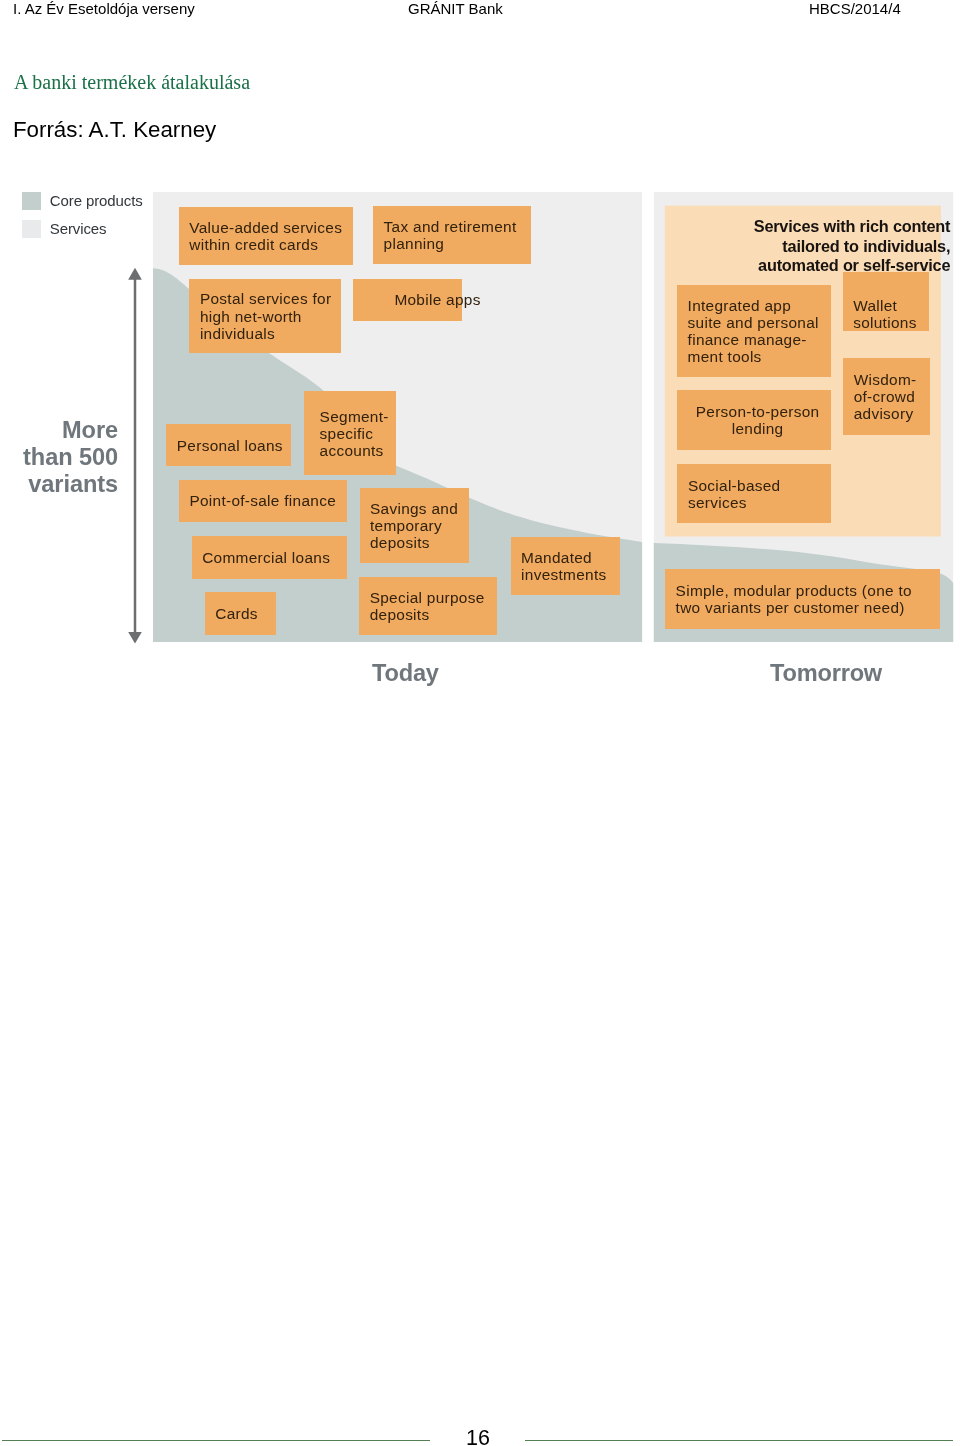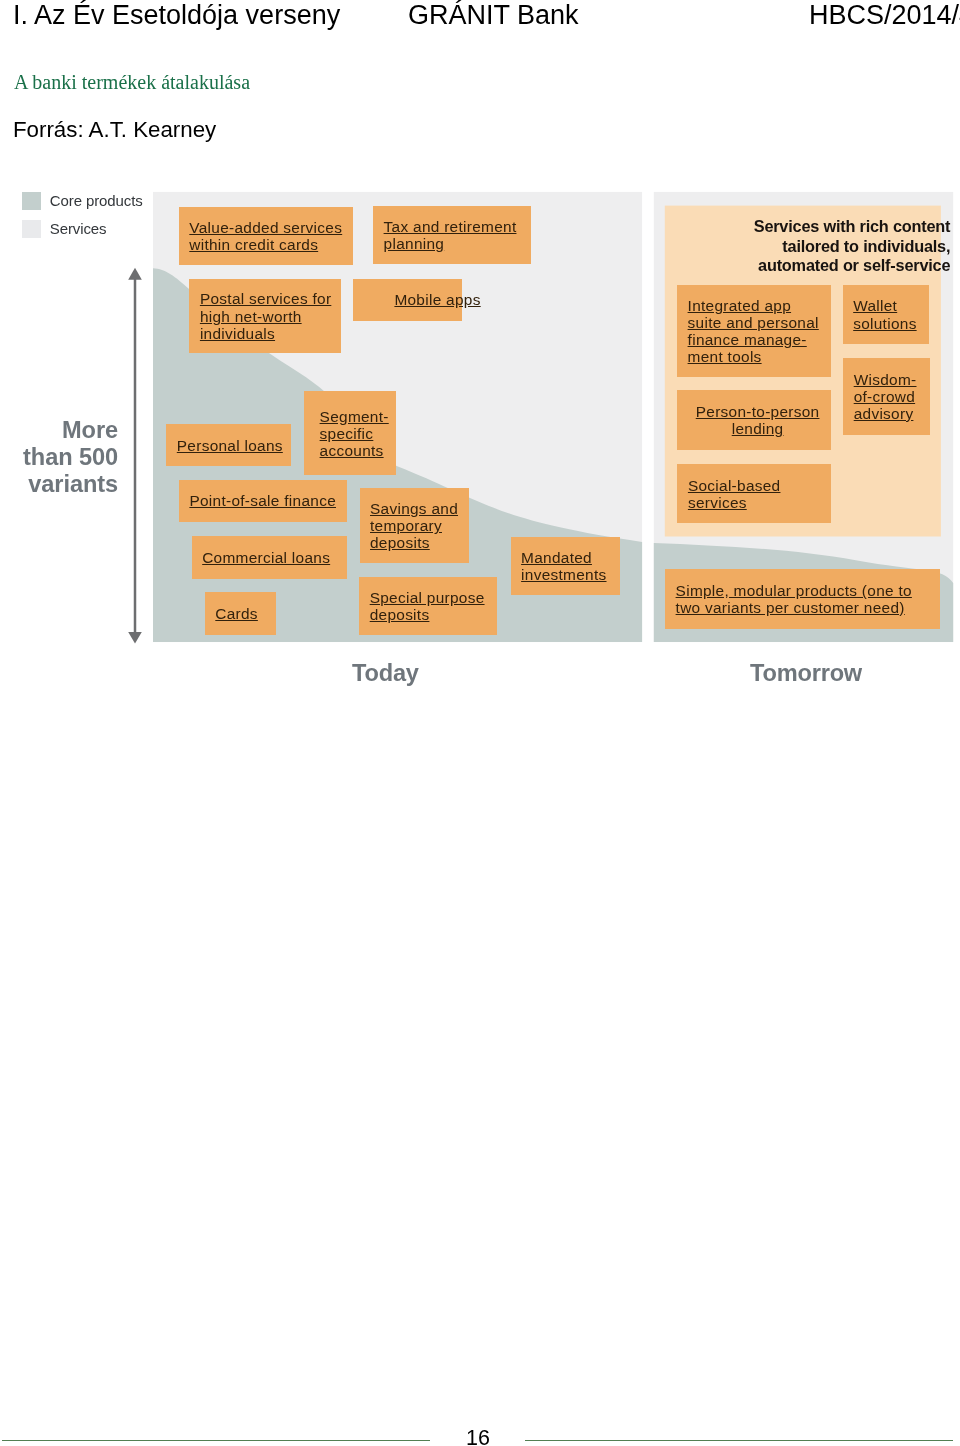--- a/index.html
+++ b/index.html
@@ -1,34 +1,34 @@
 <!DOCTYPE html>
 <html><head>
 <meta charset="utf-8">
 <style>
   html,body{margin:0;padding:0;}
   body{width:960px;height:1446px;background:#ffffff;-webkit-font-smoothing:antialiased;transform:translateZ(0);
        font-family:"Liberation Sans",sans-serif;position:relative;overflow:hidden;}
   .hdr{position:absolute;top:0;left:0;width:960px;height:40px;}
-  .hdr span{position:absolute;font-size:27px;color:#000;white-space:nowrap;}
+  .hdr span{position:absolute;font-size:15px;color:#000;white-space:nowrap;}
   #h1{left:13px;top:0px;}
   #h2{left:408px;top:0px;}
   #h3{left:809px;top:0px;}
   #title{position:absolute;left:14px;top:71px;font-family:"Liberation Serif",serif;
          font-size:20px;color:#1a7049;white-space:nowrap;}
   #src{position:absolute;left:13px;top:117px;font-size:22.3px;color:#000;white-space:nowrap;}
   #fig{position:absolute;left:0;top:178px;width:960px;height:510px;}
   #fig .bx{position:absolute;background:#f0ab61;color:#32210c;font-size:15.4px;letter-spacing:0.3px;
            line-height:17.1px;padding:0 3px 0 10.5px;box-sizing:border-box;
            display:flex;align-items:center;}
-  #fig .bx span.bxt{display:block;width:100%;text-decoration:underline;}
+  #fig .bx span.bxt{display:block;width:100%;}
   #fig .ln{display:block;white-space:nowrap;}
   #fig .lgswatch{position:absolute;width:19px;height:18px;}
   #fig .lglabel{position:absolute;font-size:15.0px;letter-spacing:-0.1px;color:#33373b;white-space:nowrap;}
-  #fig .cap{position:absolute;font-size:23.6px;font-weight:bold;color:#6f767c;white-space:nowrap;letter-spacing:-0.2px;}
+  #fig .cap{position:absolute;font-size:23.6px;font-weight:bold;color:#6f767c;white-space:nowrap;letter-spacing:-0.2px;margin-left:20px;}
   #axislabel{position:absolute;left:0;top:239px;width:118px;text-align:right;}
   #fig .axl{font-size:23.6px;font-weight:bold;color:#6f767c;white-space:nowrap;line-height:27px;letter-spacing:-0.1px;}
   #fig .hd{position:absolute;font-size:16.3px;letter-spacing:-0.2px;font-weight:bold;color:#181310;line-height:19.5px;}
 
   #footer-line-l{position:absolute;left:1.8px;top:1440px;width:428.2px;height:1.1px;background:#537f53;}
   #footer-line-r{position:absolute;left:525px;top:1440px;width:428px;height:1.1px;background:#537f53;}
   #pageno{position:absolute;left:0;top:1425.5px;width:956px;text-align:center;font-size:21.5px;color:#000;}
 </style>
 </head>
 <body>
@@ -132,21 +132,21 @@
         </span>
       </div>
     <div class="bx" style="left:677.1px;top:106.7px;width:153.6px;height:92.0px;">
         <span class="bxt">
           <span class="ln">Integrated app</span>
           <span class="ln">suite and personal</span>
           <span class="ln">finance manage-</span>
           <span class="ln">ment tools</span>
         </span>
       </div>
-    <div class="bx" style="left:842.7px;top:107px;width:86.7px;height:59.1px;">
+    <div class="bx" style="left:842.7px;top:94px;width:86.7px;height:59.1px;align-items:flex-end;">
         <span class="bxt">
           <span class="ln">Wallet</span>
           <span class="ln">solutions</span>
         </span>
       </div>
     <div class="bx" style="left:677.1px;top:211.8px;width:153.5px;height:60.6px;text-align:center;">
         <span class="bxt">
           <span class="ln">Person-to-person</span>
           <span class="ln">lending</span>
         </span>

